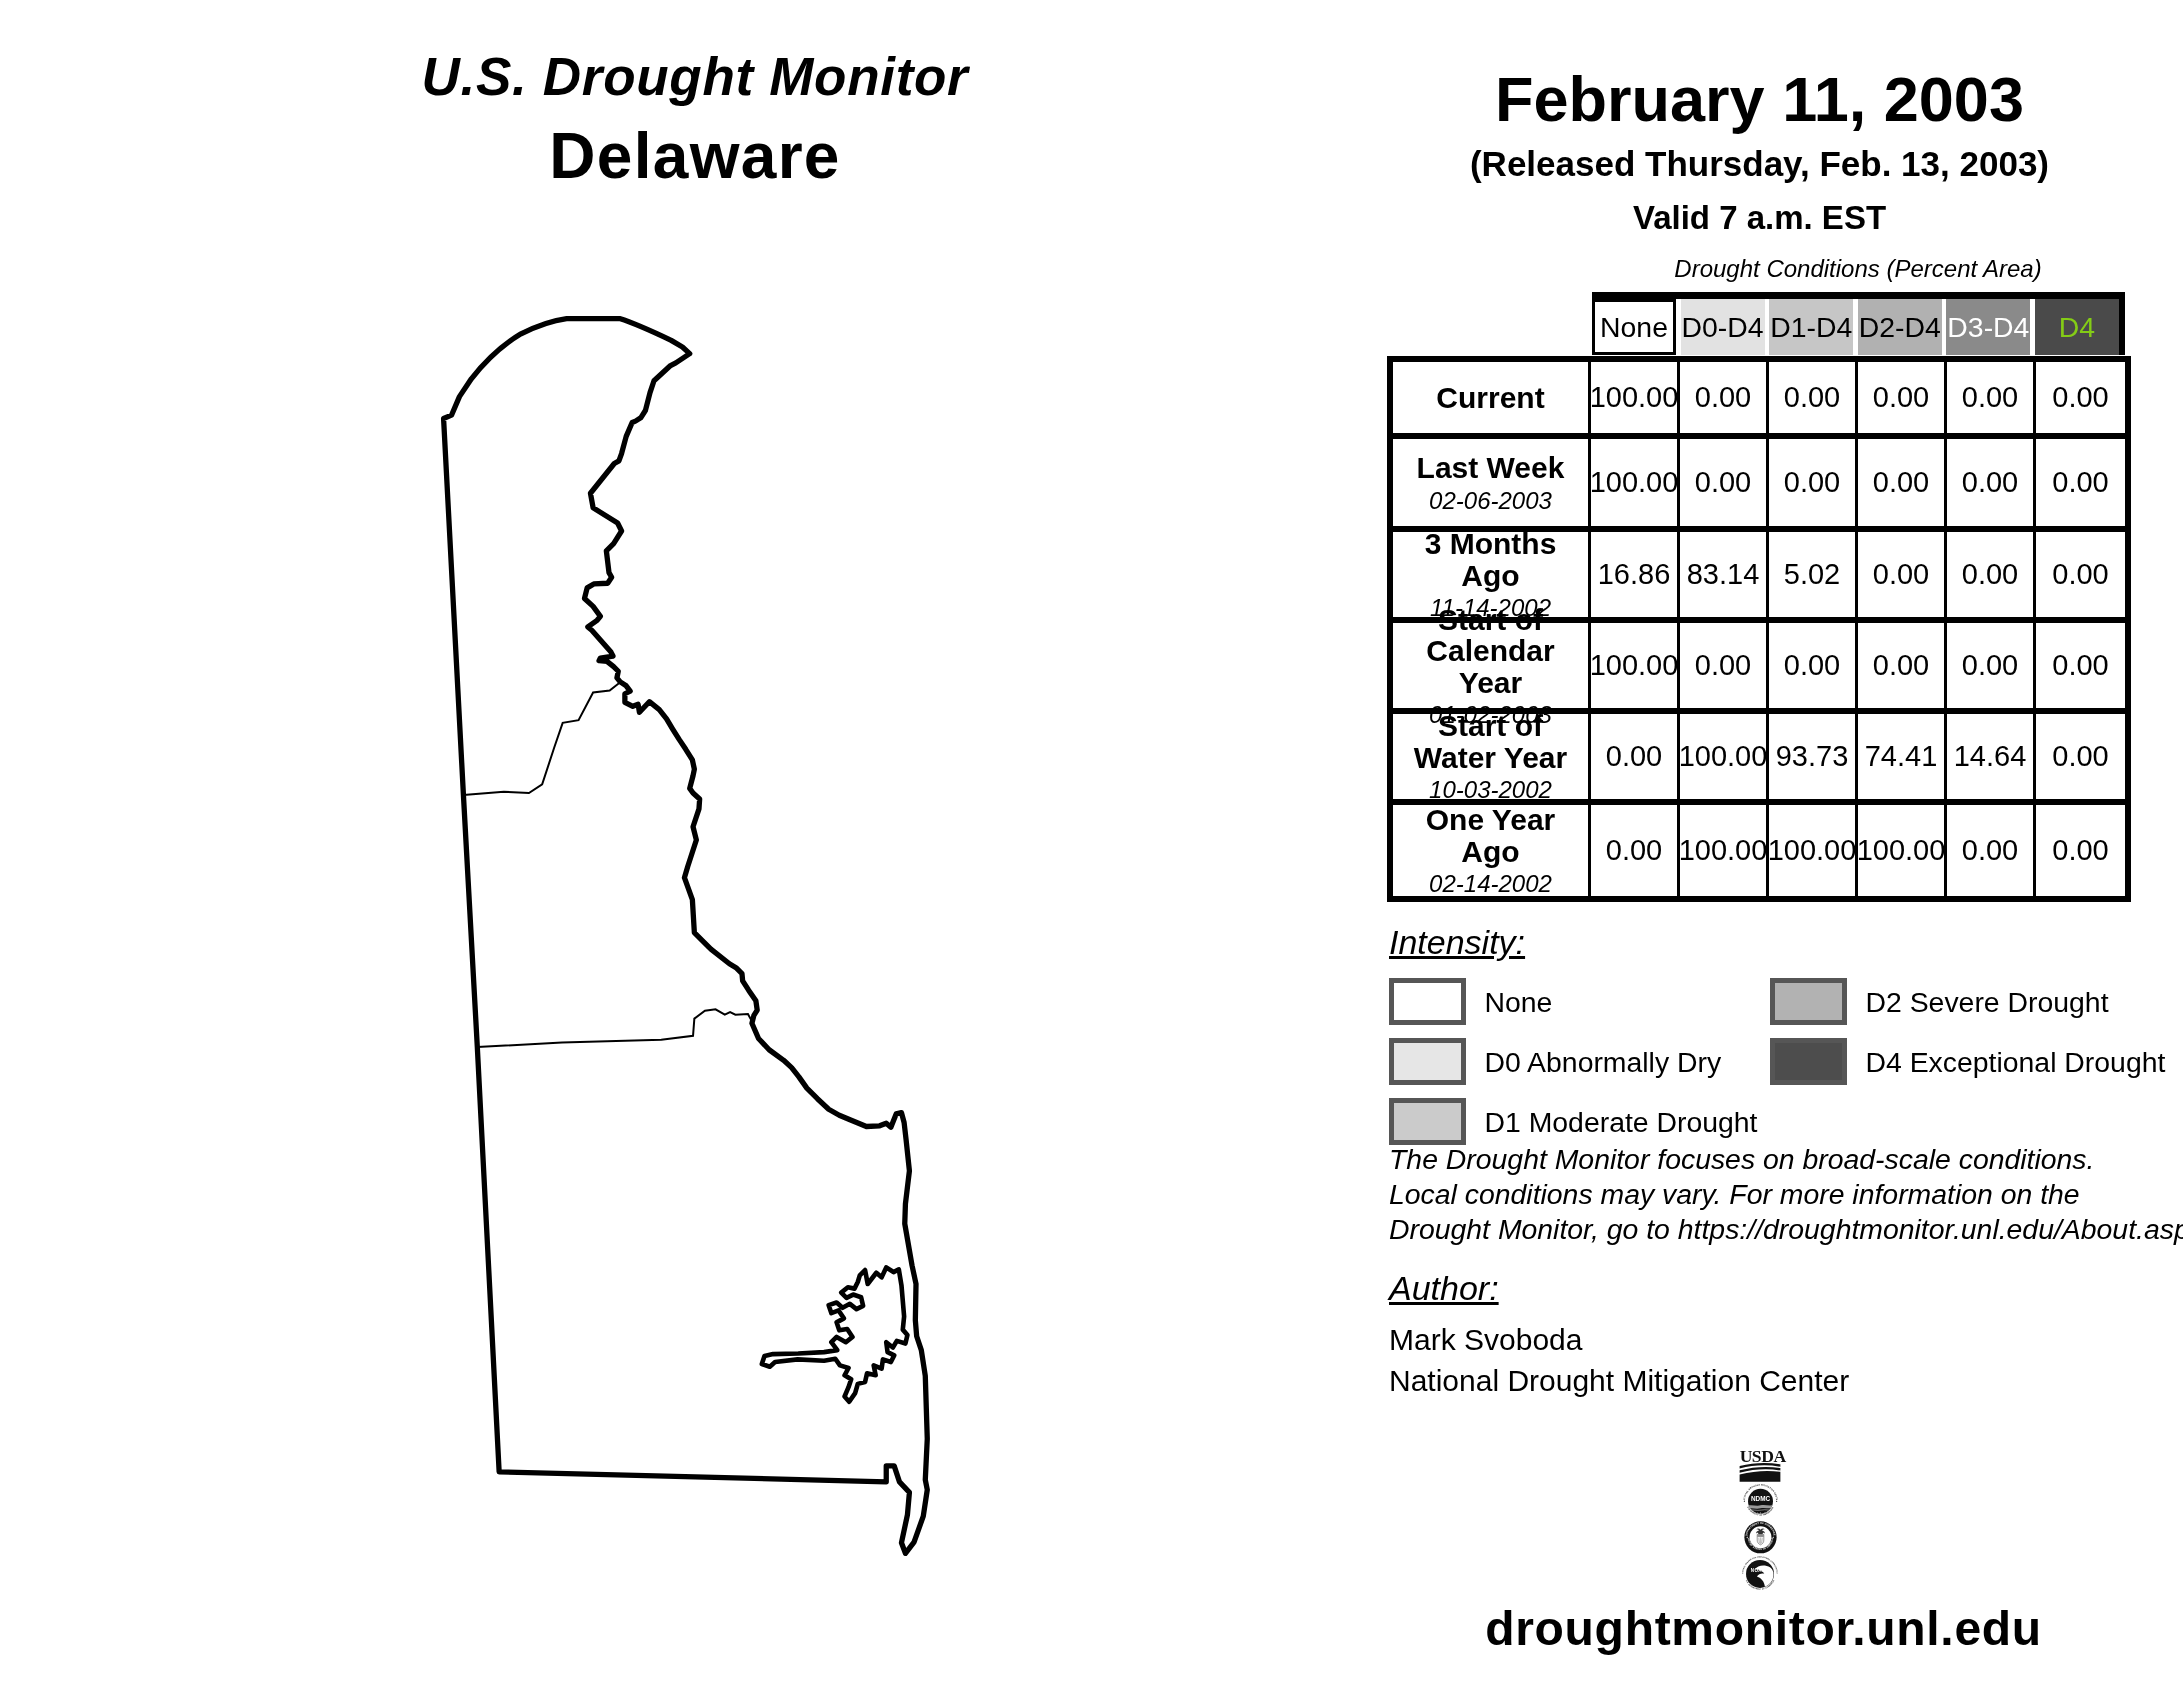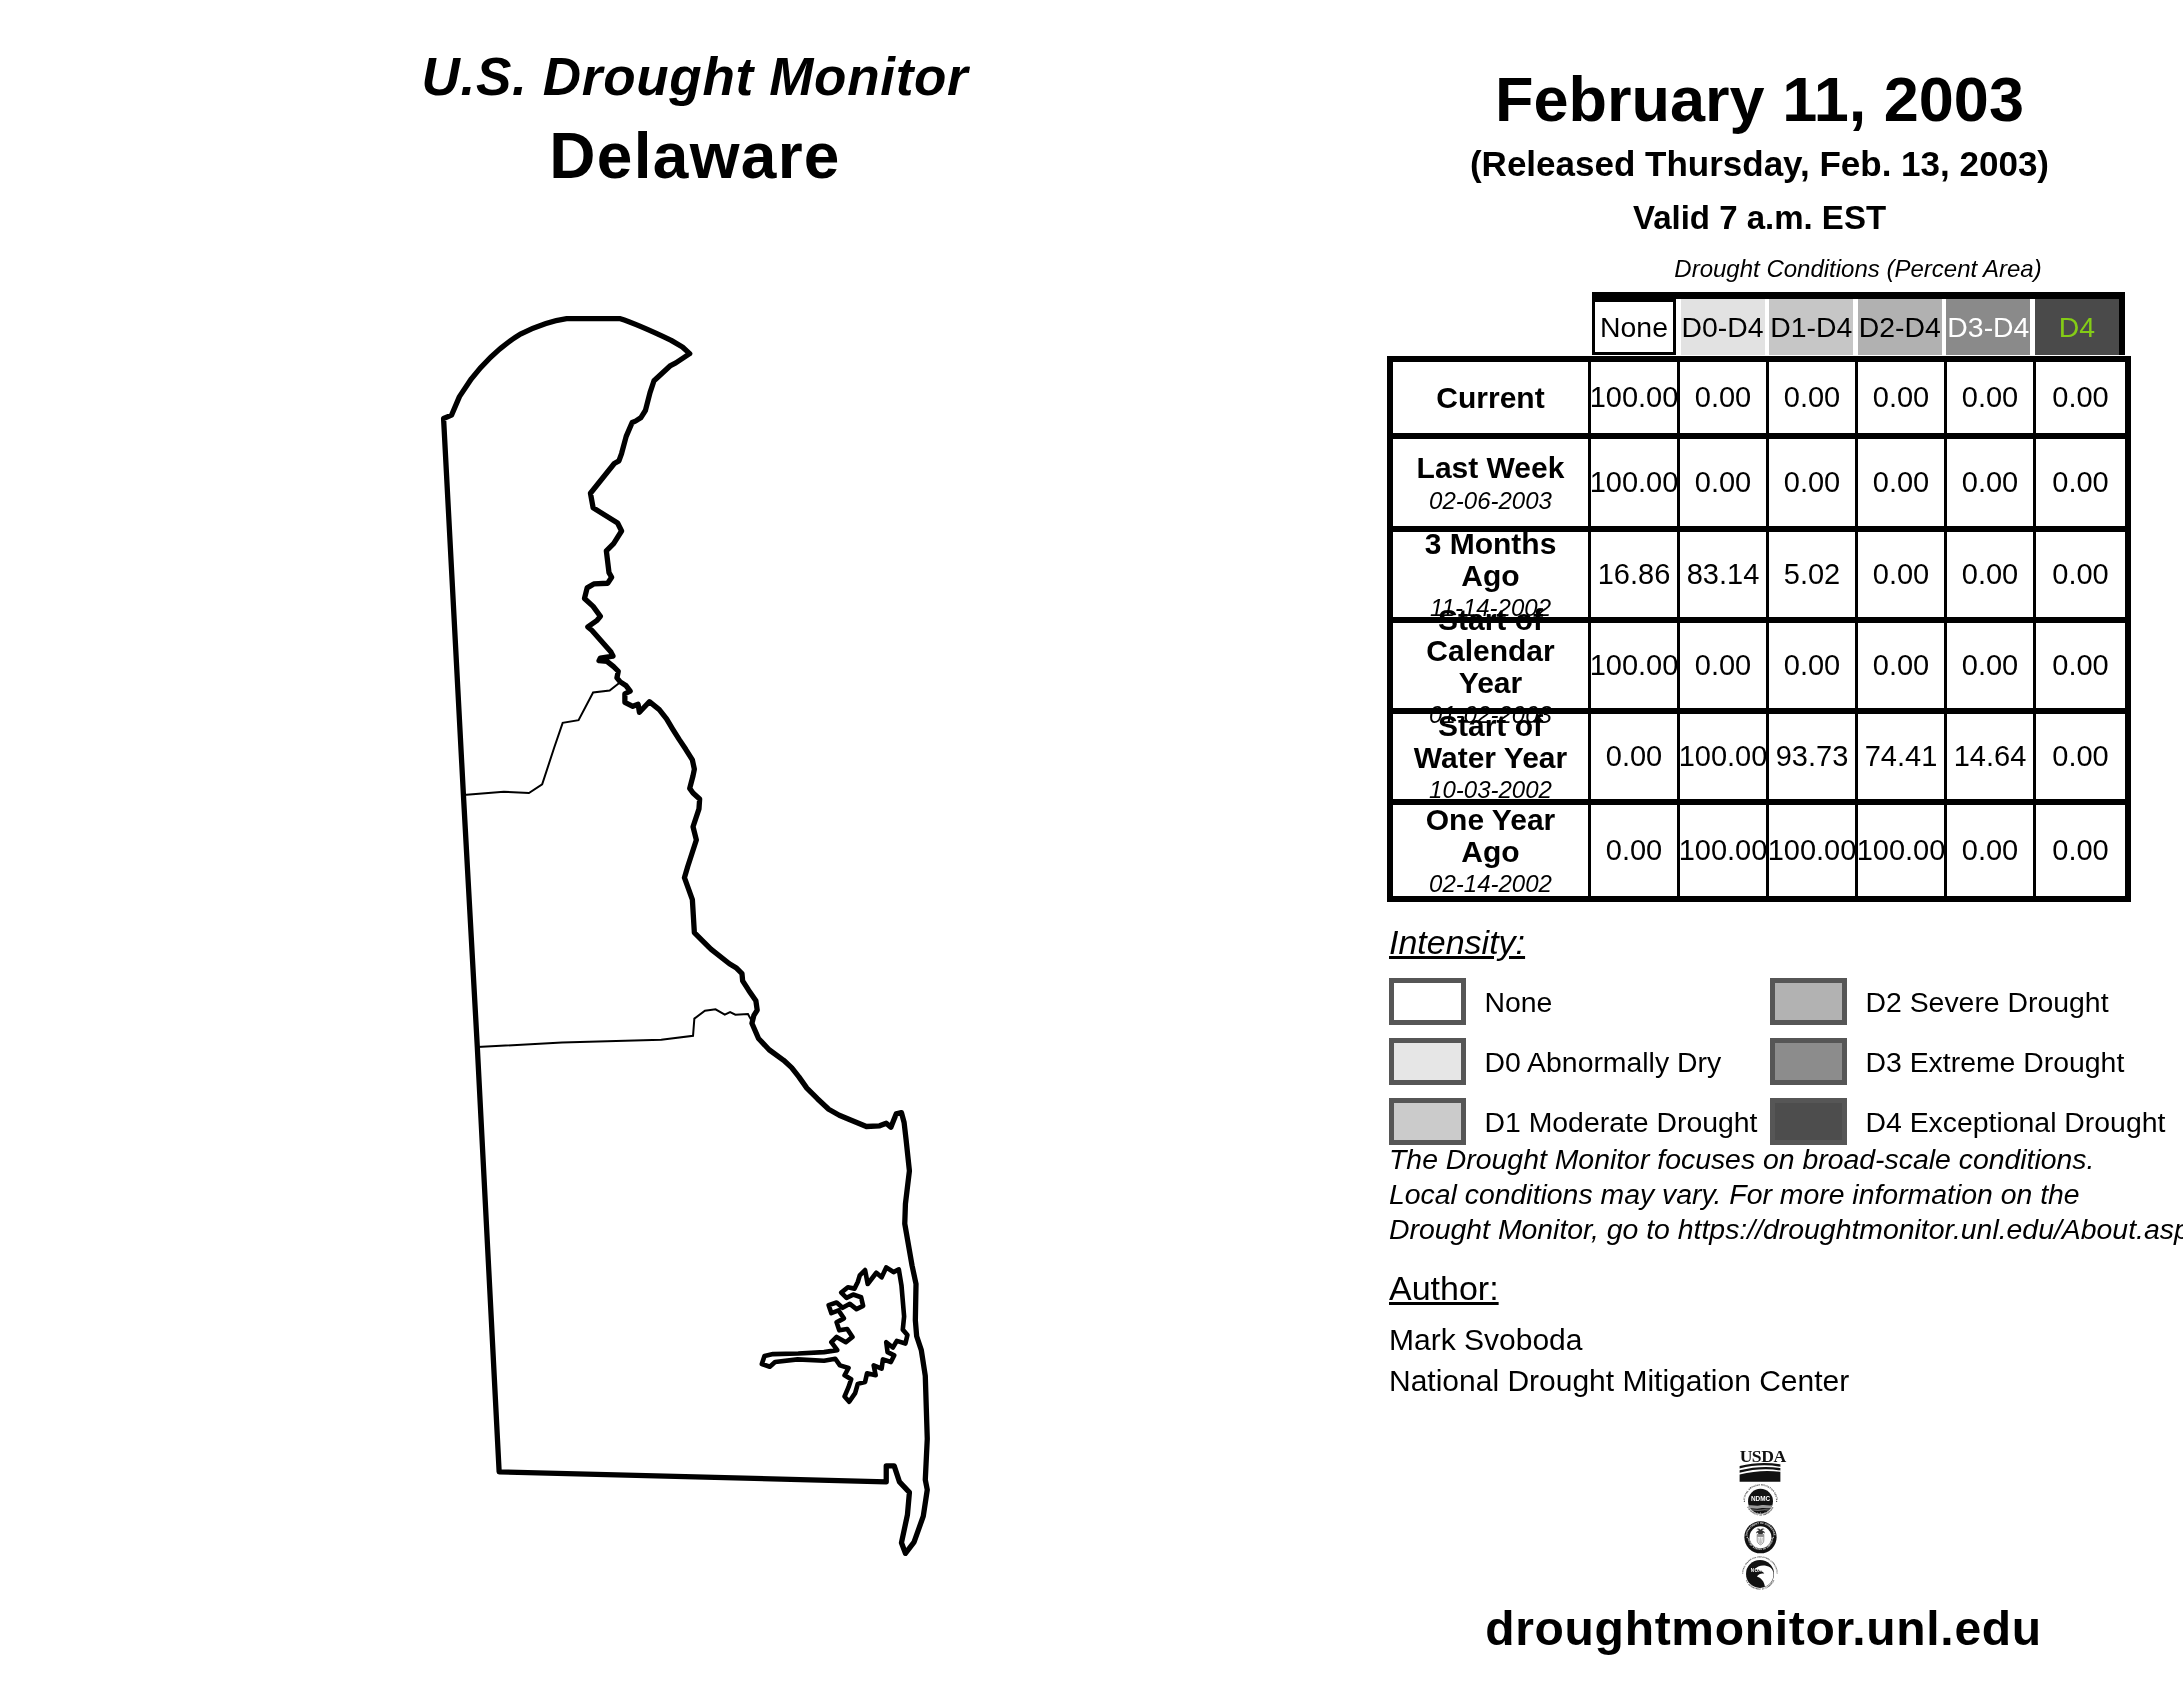--- a/index.html
+++ b/index.html
@@ -61,21 +61,21 @@
   .sw-d2{background:#b2b2b2;}
   .sw-d3{background:#8c8c8c;}
   .sw-d4{background:#4d4d4d;}
   .legend-label{font-size:28.4px;margin-left:18.5px;margin-top:8px;white-space:nowrap;}
 
   
   .disclaimer{position:absolute;left:1389px;top:1142px;font-size:28.4px;font-style:italic;
               line-height:35px;white-space:nowrap;}
 
   
-  .author-heading{position:absolute;left:1389px;top:1269px;font-size:34px;
+  .author-heading{position:absolute;left:1389px;top:1269px;font-size:34px;font-style:italic;
                   text-decoration:underline;}
   .author-name{position:absolute;left:1389px;top:1323px;font-size:30px;}
   .author-org{position:absolute;left:1389px;top:1364px;font-size:30px;}
 
   
   .logos{position:absolute;left:1383px;top:1446px;width:754px;height:146px;
          display:flex;align-items:center;justify-content:space-between;flex-direction:column;}
   .logo-box{height:142px;}
 
   
@@ -229,24 +229,20 @@
       <span class="swatch sw-d1"></span>
       <span class="legend-label">D1 Moderate Drought</span>
     </div>
   </div>
   <div class="legend-col right">
     <div class="legend-item">
       <span class="swatch sw-d2"></span>
       <span class="legend-label">D2 Severe Drought</span>
     </div>
     <div class="legend-item">
-      <span class="swatch sw-d3"></span>
-      <span class="legend-label">D3 Extreme Drought</span>
-    </div>
-    <div class="legend-item">
       <span class="swatch sw-d4"></span>
       <span class="legend-label">D4 Exceptional Drought</span>
     </div>
   </div>
 
   <div class="disclaimer">
     <div>The Drought Monitor focuses on broad-scale conditions.</div>
     <div>Local conditions may vary. For more information on the</div>
     <div>Drought Monitor, go to https://droughtmonitor.unl.edu/About.aspx</div>
   </div>

